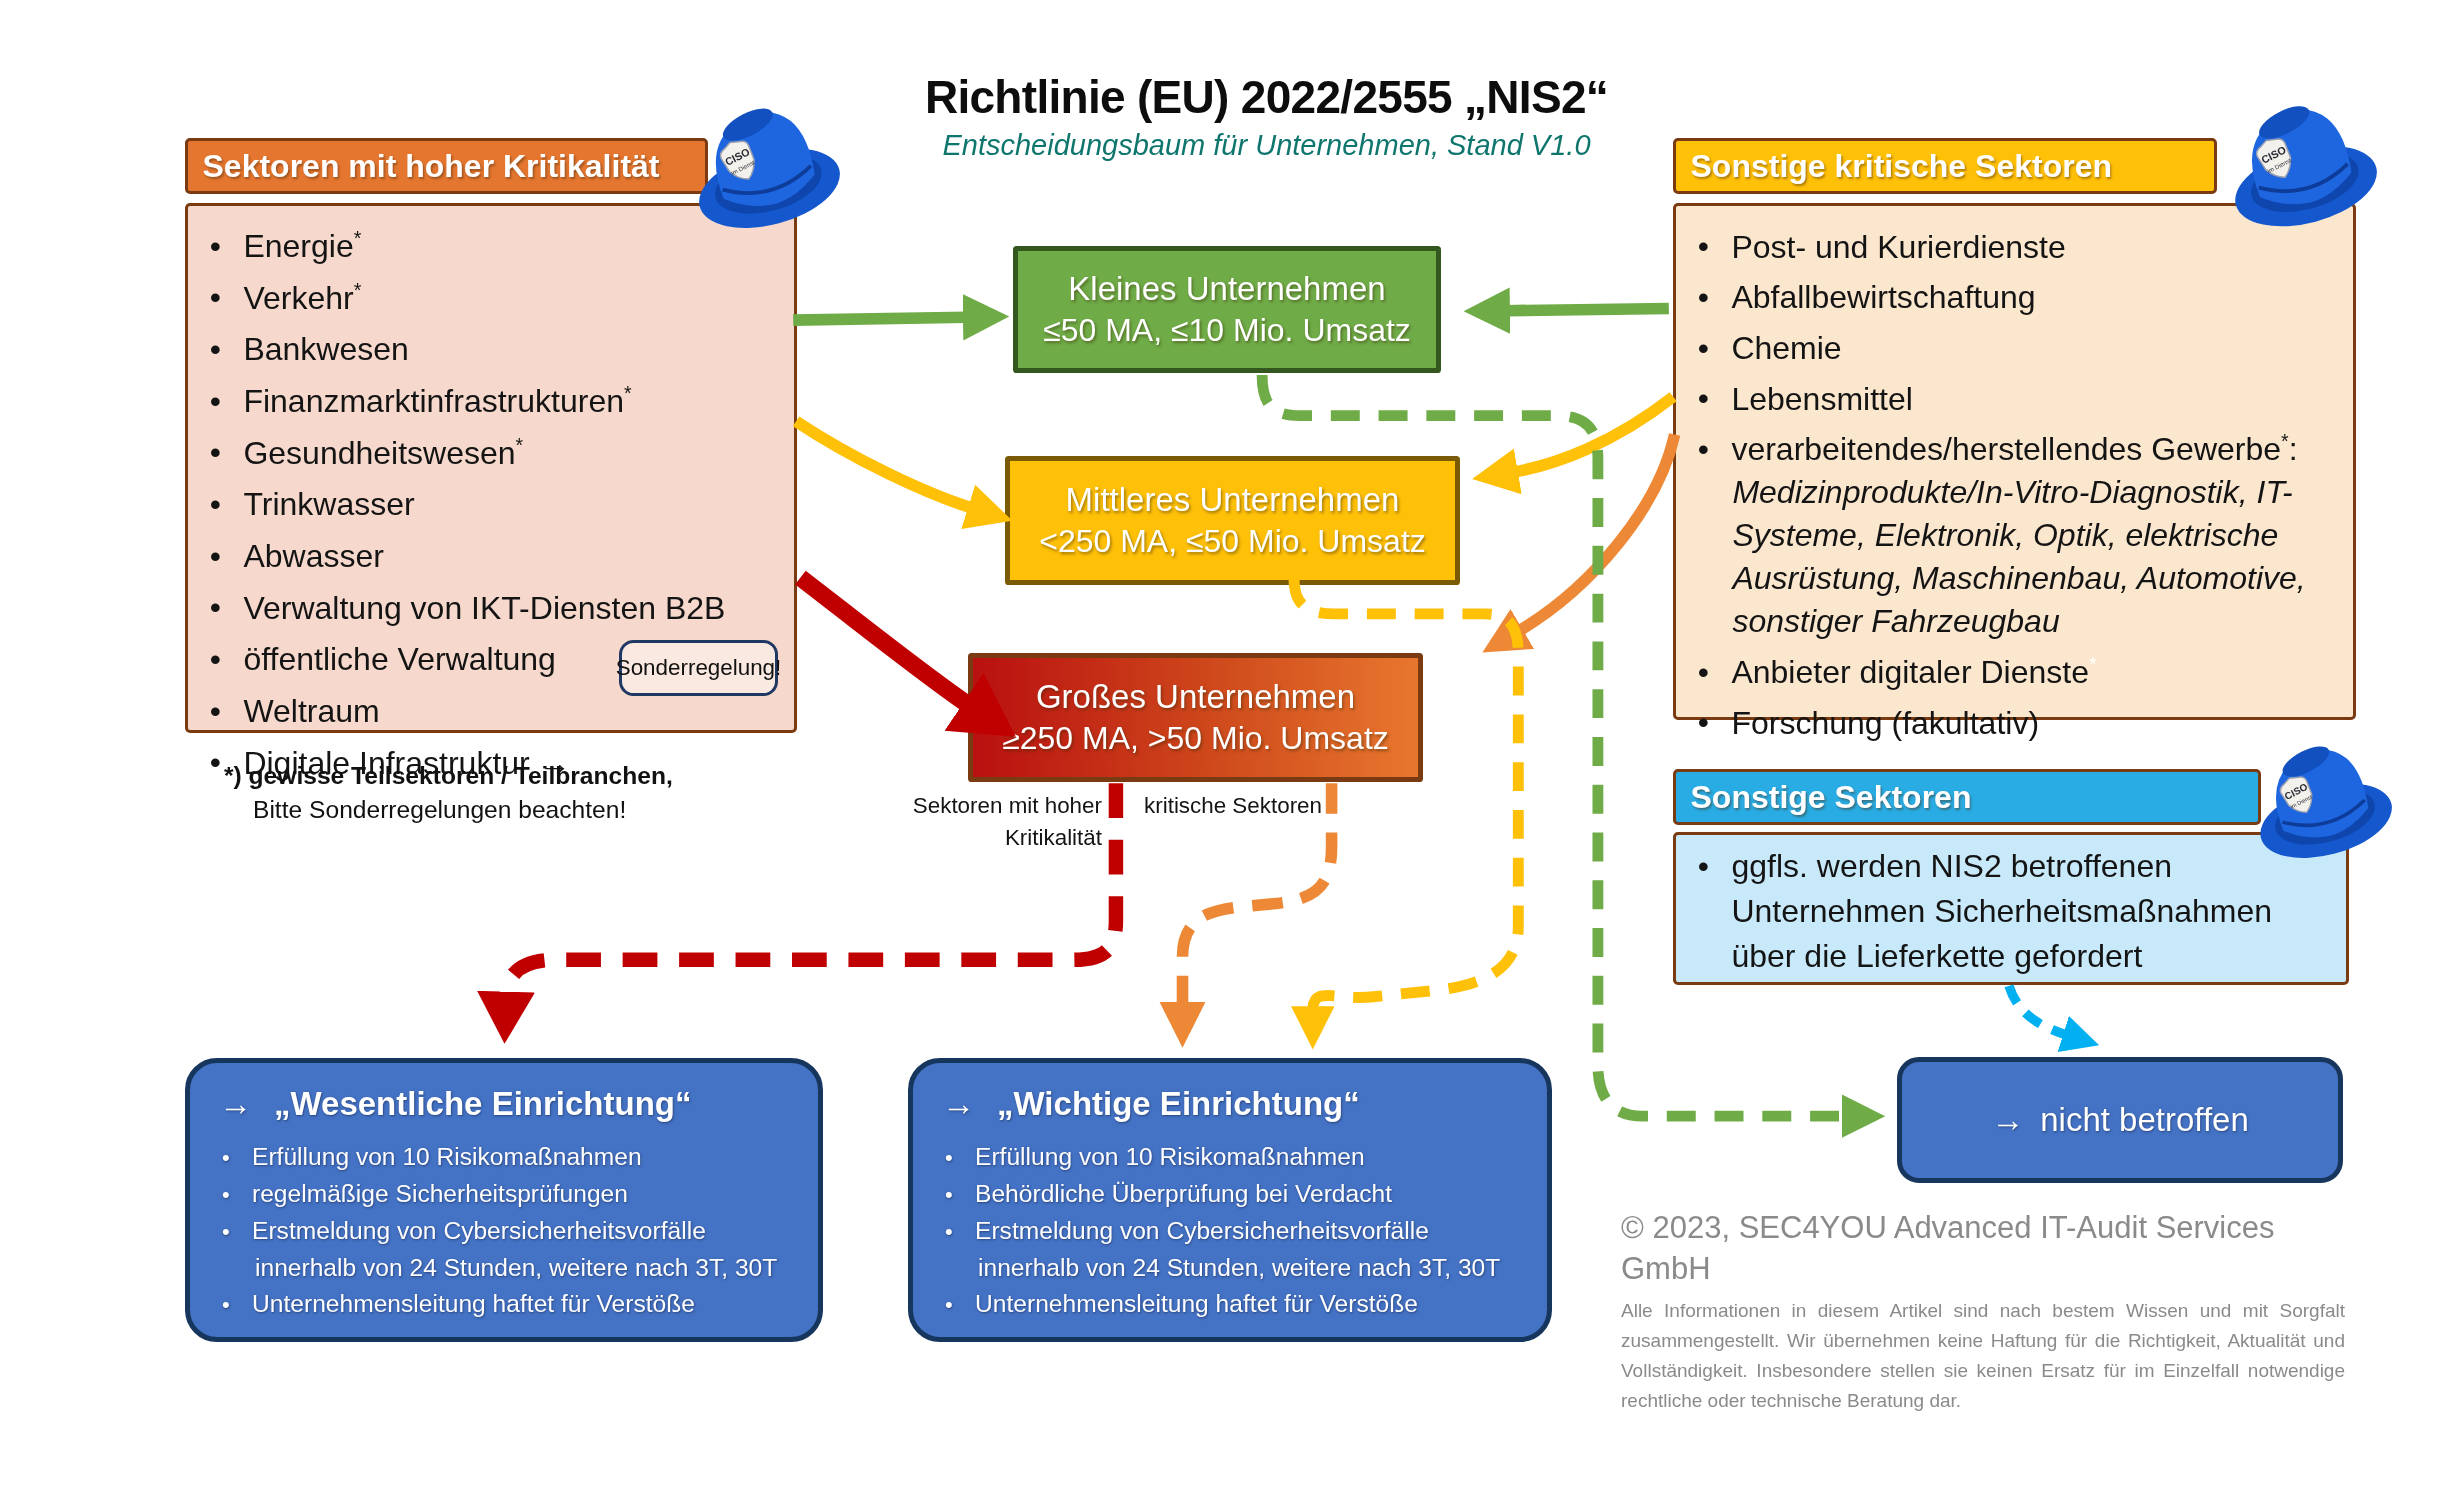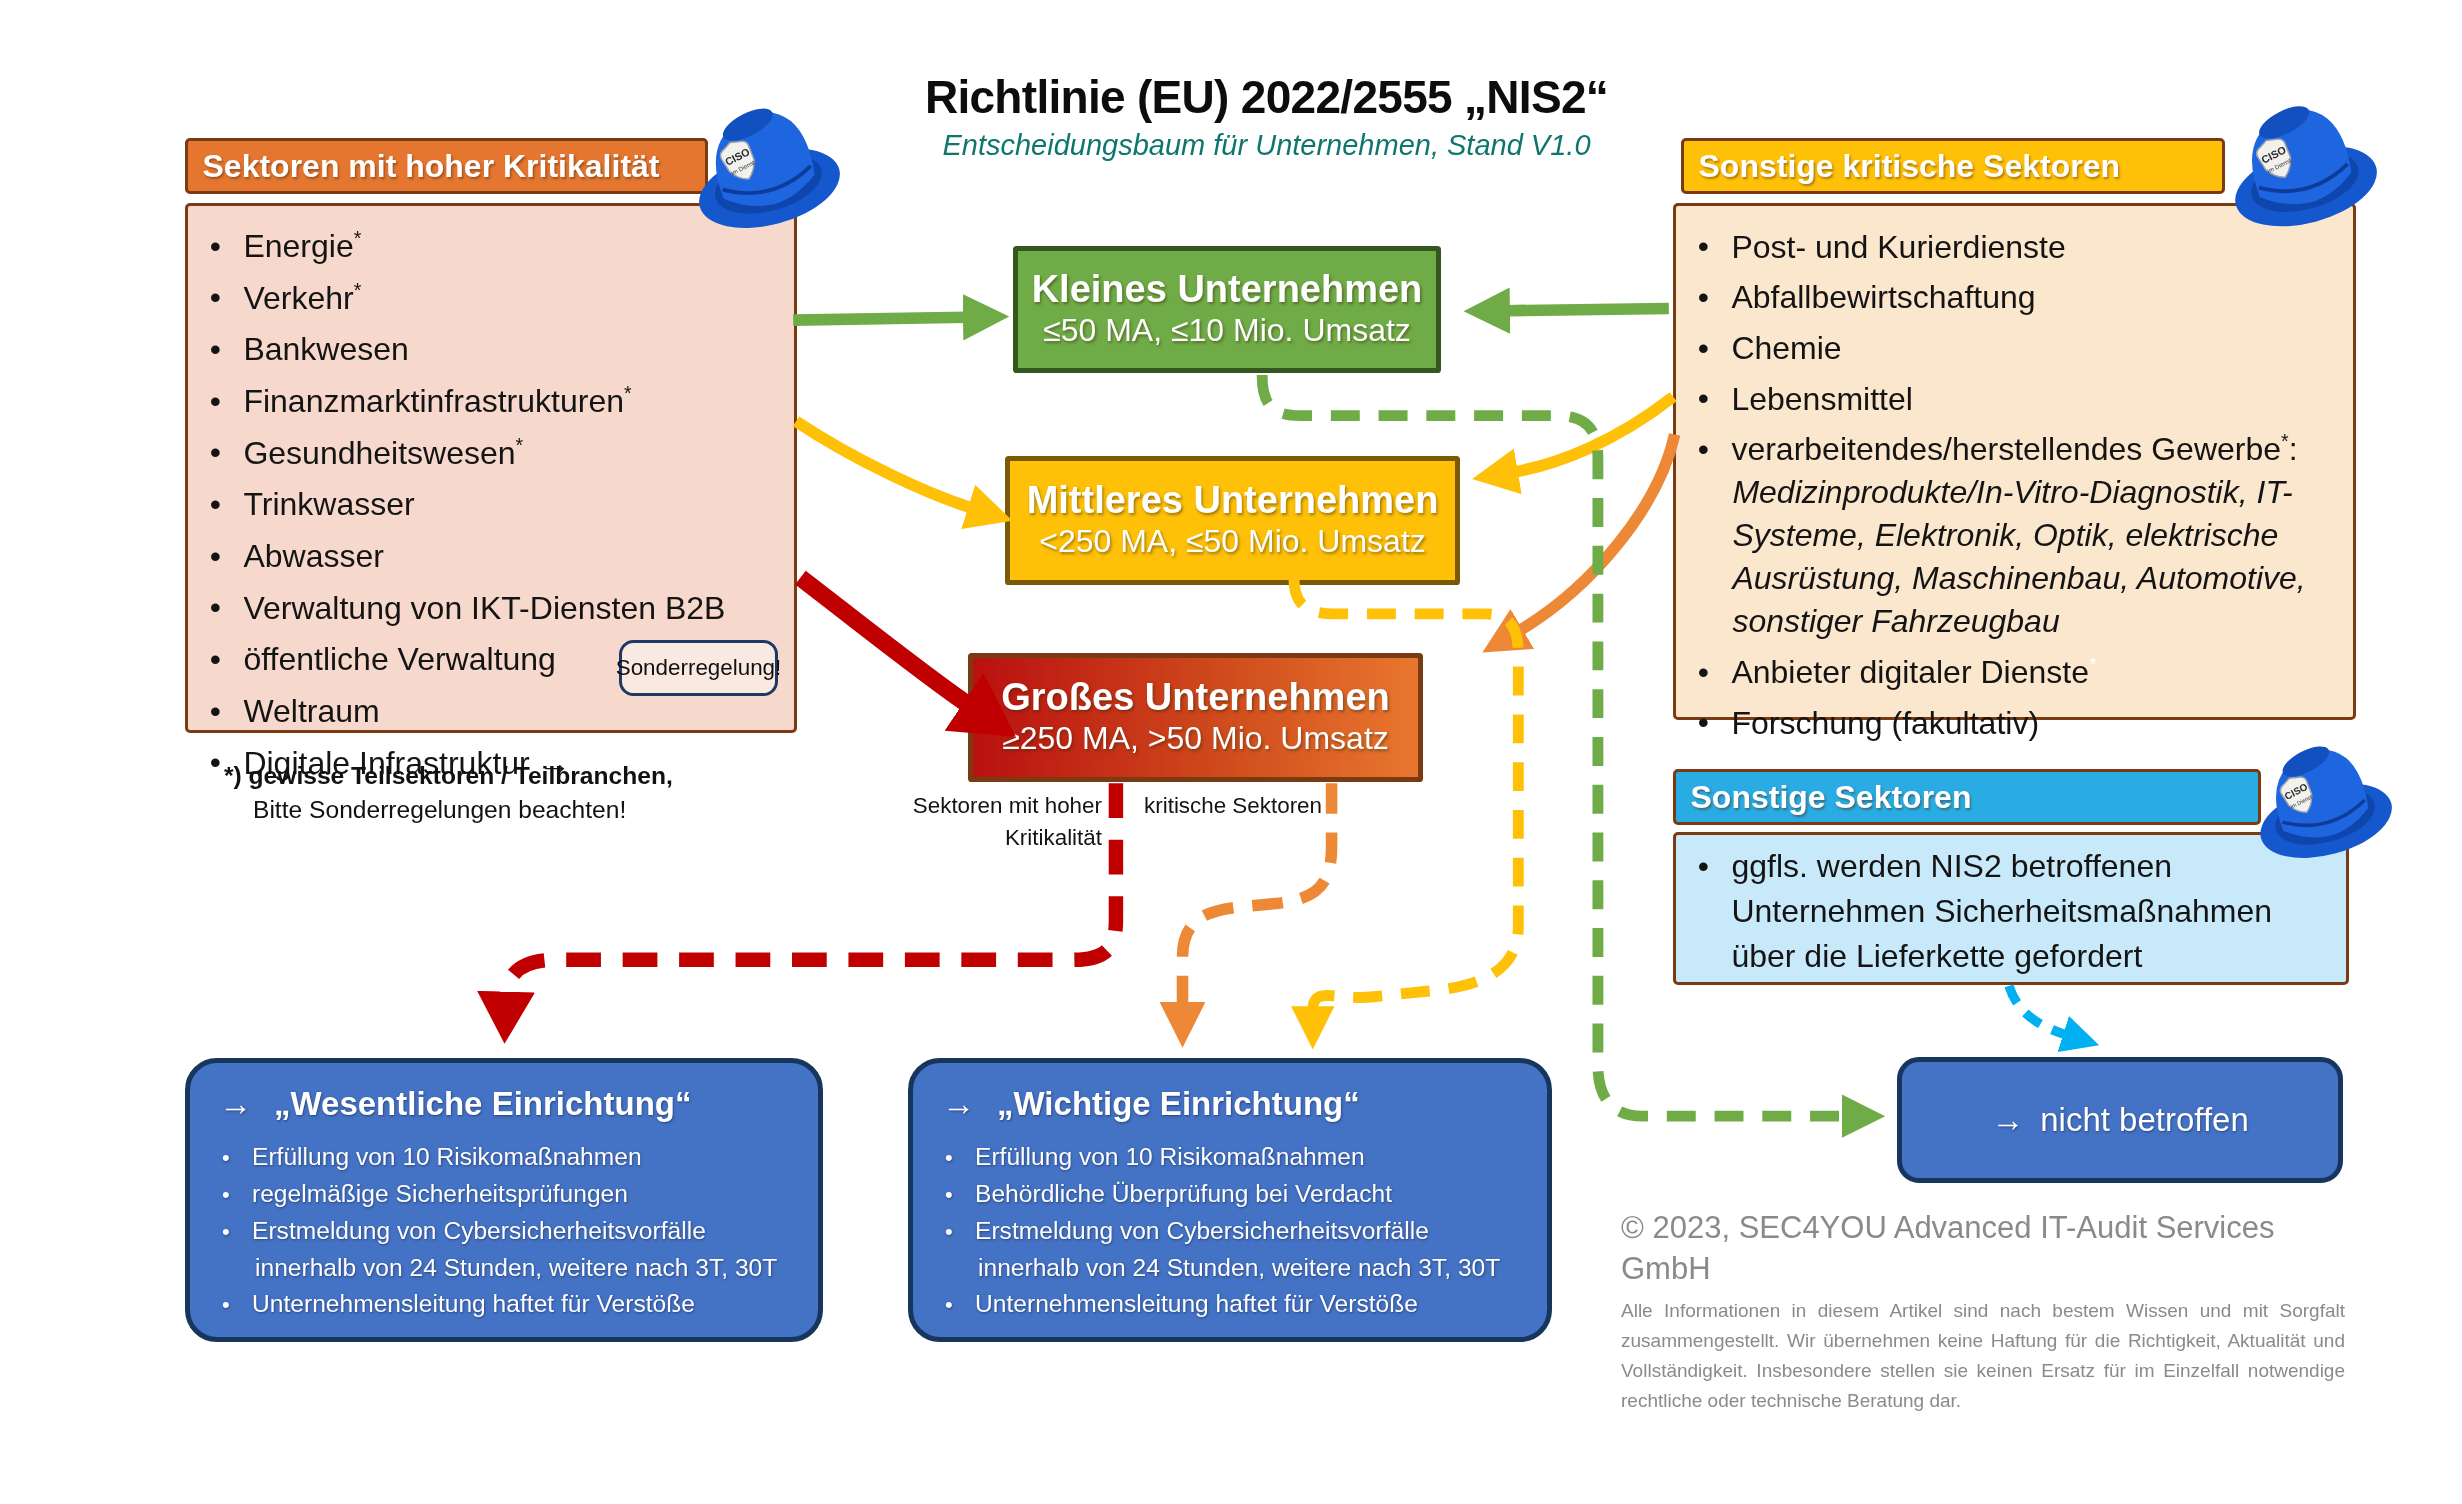--- a/index.html
+++ b/index.html
@@ -31,21 +31,21 @@
           font-size:22.4px; color:#111; z-index:20; }
 
   .footnote { position:absolute; left:190px; top:759px; font-size:24.6px; line-height:34px; color:#111; z-index:10;margin-left:34px; }
   .footnote .f1 { font-weight:bold; }
   .footnote .f2 { padding-left:29px; font-weight:normal; }
 
   
   .size-box { position:absolute; border-radius:3.6px; color:#fff; text-align:center; z-index:10;
               display:flex; flex-direction:column; justify-content:center;
               text-shadow:1.4px 2.2px 2.9px rgba(60,45,10,.5); }
-  .size-box .l1 { font-size:38px; font-weight:bold; line-height:42px; }
+  .size-box .l1 { font-size:33px; font-weight:normal; line-height:42px; }
   .size-box .l2 { font-size:32px; line-height:41px; }
   .box-small  { left:1013px; top:246px; width:428px; height:127px; background:#6fac47; border:5.8px solid #33571e; }
   .box-medium { left:1005px; top:456px; width:455px; height:129px; background:#ffc008; border:5.8px solid #7a5a04; }
   .box-large  { left:968px; top:653px; width:455px; height:129px; border:5.8px solid #7a3b12;
                 background:linear-gradient(90deg,#b91010 0%, #cf4a1c 55%, #e8772e 100%); }
 
   .branch-label { position:absolute; font-size:22.4px; line-height:32px; color:#141414; text-align:right; z-index:10; }
   .lbl-left  { left:840px; top:790px; width:262px; }
   .lbl-right { left:1129px; top:790px; width:193px; }
 
@@ -151,21 +151,21 @@
     <div class="l1">Mittleres Unternehmen</div>
     <div class="l2">&lt;250 MA, ≤50 Mio. Umsatz</div>
   </div>
   <div class="size-box box-large">
     <div class="l1">Großes Unternehmen</div>
     <div class="l2">≥250 MA, &gt;50 Mio. Umsatz</div>
   </div>
   <div class="branch-label lbl-left">Sektoren mit hoher Kritikalität</div>
   <div class="branch-label lbl-right">kritische Sektoren</div>
 
-  <div class="hdr" style="left:1673px; top:138px; width:544px; height:56px; background:#ffc008;margin-left:8px;">Sonstige kritische Sektoren</div>
+  <div class="hdr" style="left:1673px; top:138px; width:544px; height:56px; background:#ffc008;">Sonstige kritische Sektoren</div>
   <div class="panel-body right-body">
     <ul>
       <li>
           <span class="b">•</span>
           <span><span>Post- und Kurierdienste</span><sup></sup></span>
         </li>
       <li>
           <span class="b">•</span>
           <span><span>Abfallbewirtschaftung</span><sup></sup></span>
         </li>

